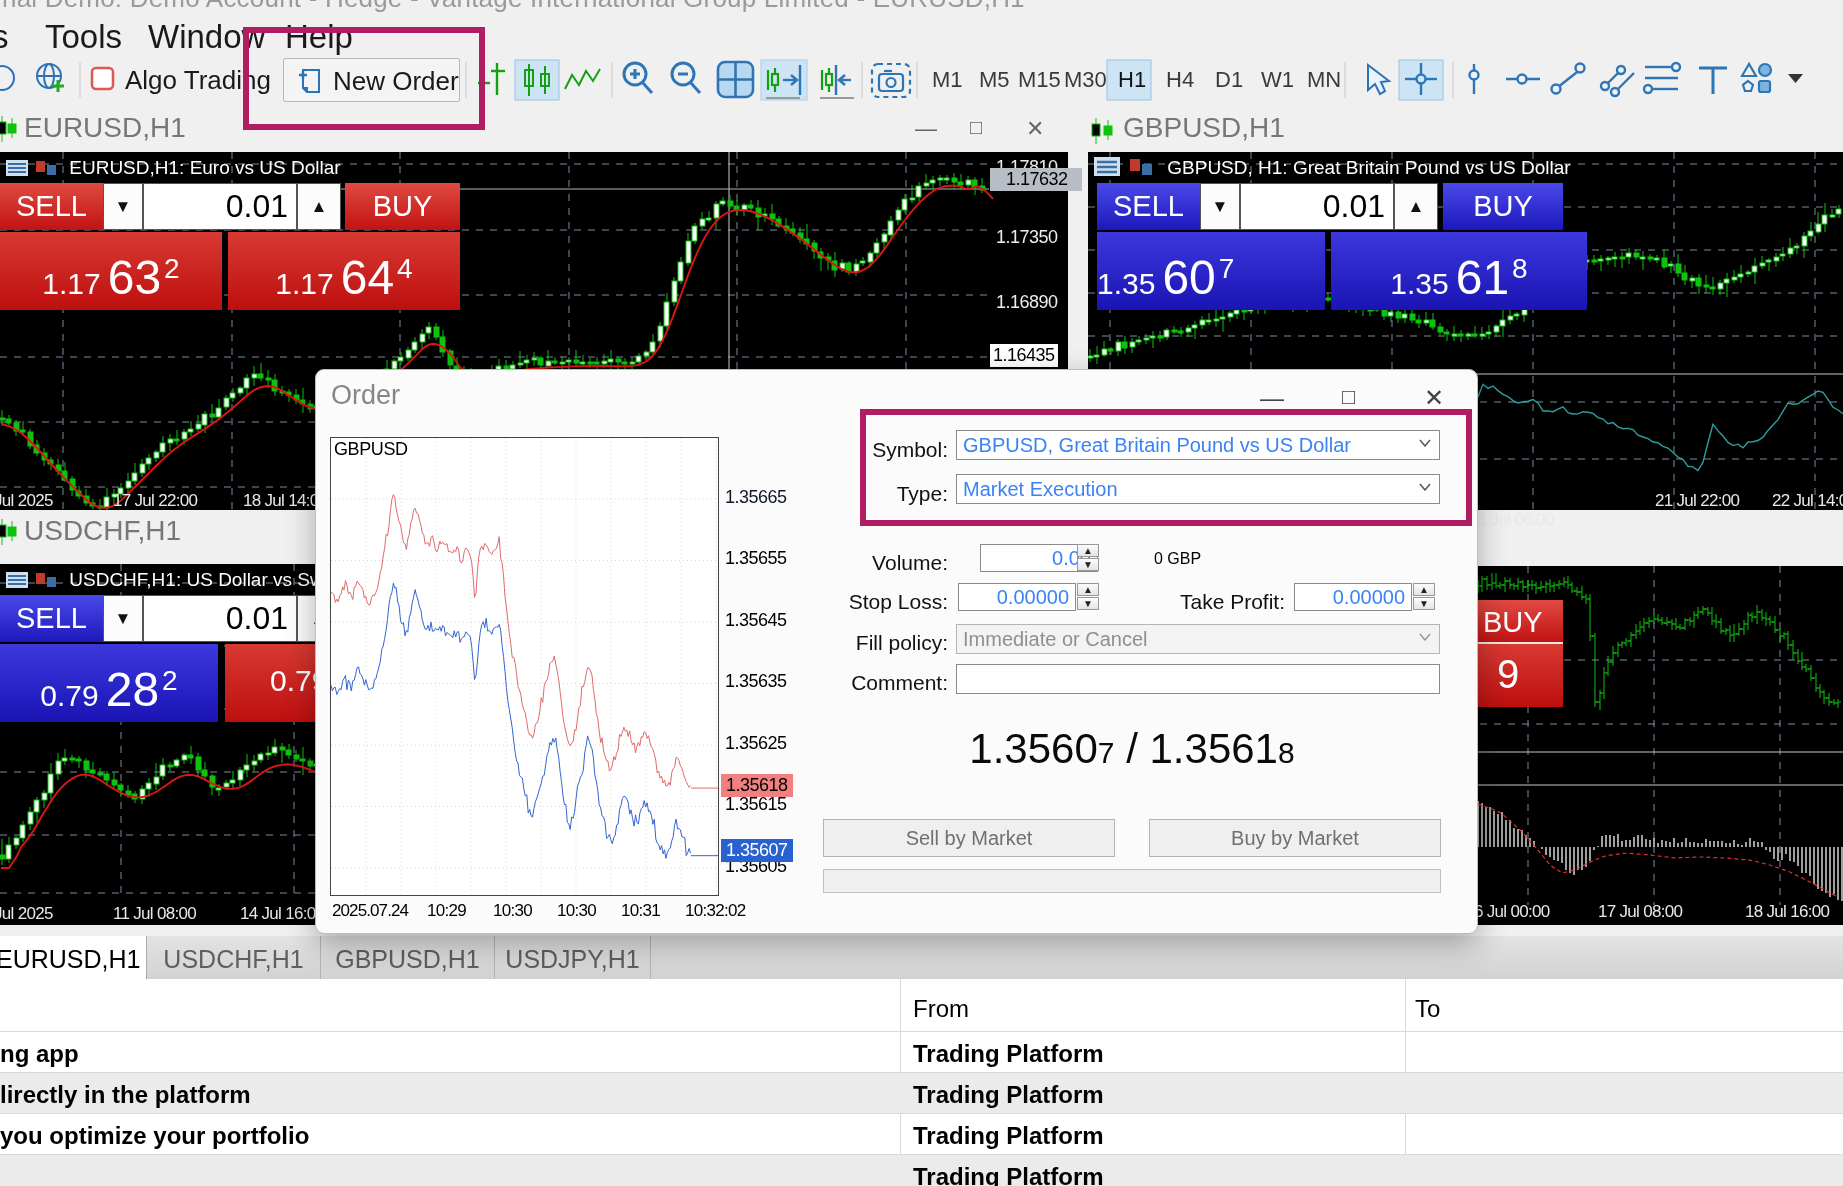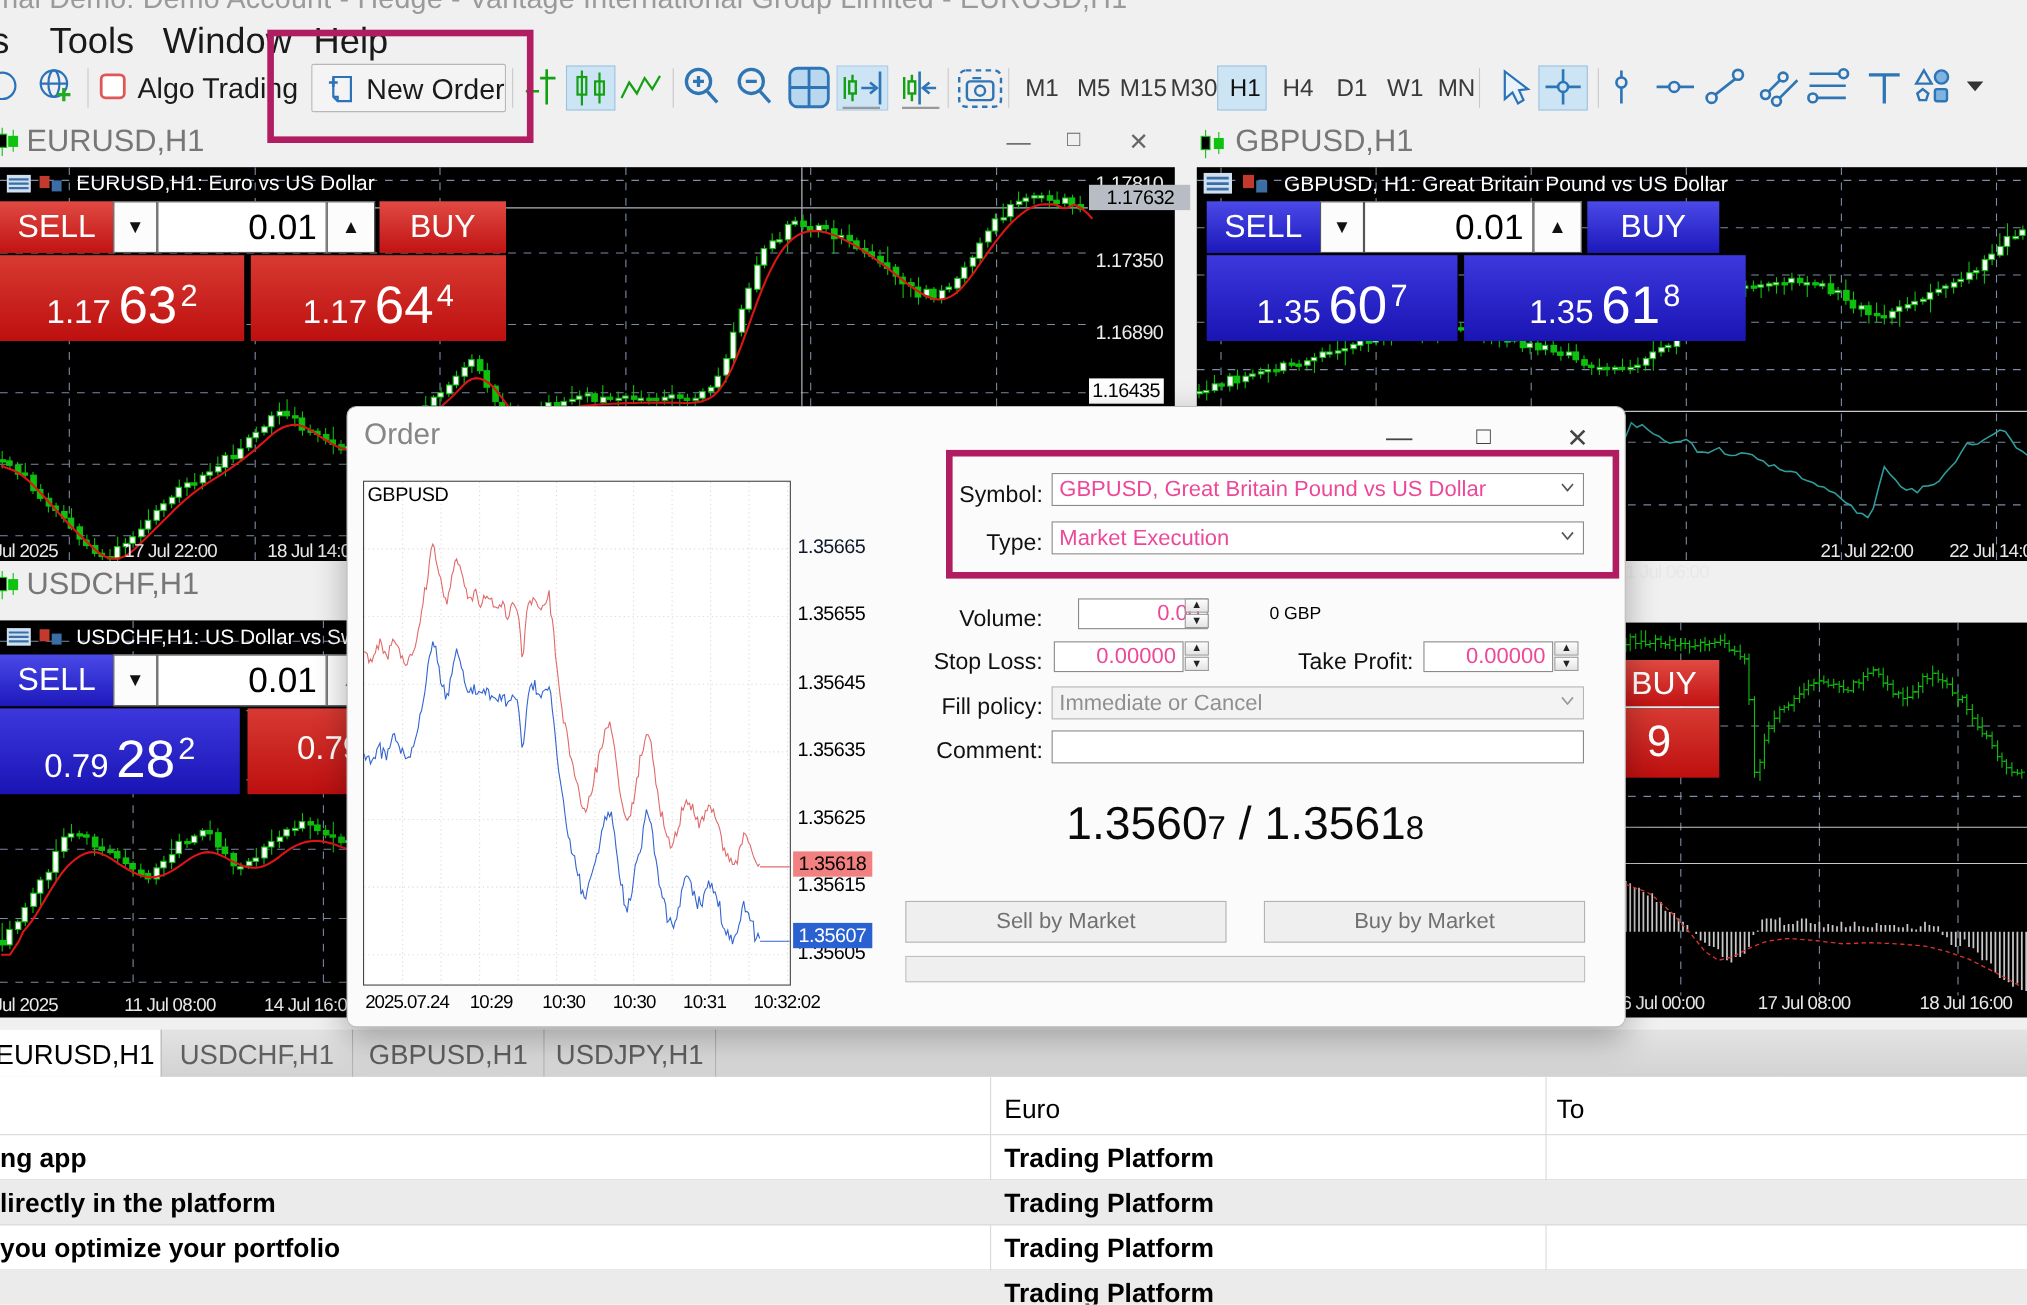--- a/index.html
+++ b/index.html
@@ -28,21 +28,21 @@
 .dropbox { position:absolute; background:#fcfcfc; border:1px solid #555; color:#111; text-align:center; }
 .pricepanel { position:absolute; color:#fff; white-space:nowrap; }
 .pp-red { background:linear-gradient(#d83a32,#bd0f0f); }
 .pp-blue { background:linear-gradient(#3c38dd,#1a14b4); }
 .pp-small { font-size:30px; }
 .pp-big { font-size:48px; }
 .pp-sup { font-size:28px; vertical-align:16px; }
 .dlg { position:absolute; left:315px; top:369px; width:1163px; height:565px; background:#fbfbfb; border:1px solid #bdbdbd; border-radius:9px; box-shadow:0 10px 30px rgba(0,0,0,0.3); z-index:40; }
 .dlg-title { position:absolute; left:15px; top:10px; font-size:27px; color:#868686; }
 .dlg-ctrl { position:absolute; top:14px; color:#444; }
-.field { position:absolute; border:1px solid #8a8a8a; background:#fff; font-size:20px; color:#ec4899; }
+.field { position:absolute; border:1px solid #8a8a8a; background:#fff; font-size:20px; color:#3b82f6; }
 .flabel { position:absolute; font-size:21px; color:#111; text-align:right; }
 .combo-arrow { position:absolute; right:8px; top:8px; width:12px; height:8px; }
 .spin { position:absolute; width:24px; height:28px; }
 .spin div { position:absolute; left:0; width:22px; height:13px; background:linear-gradient(#fdfdfd,#e4e4e4); border:1px solid #999; font-size:10px; color:#222; text-align:center; line-height:12px; }
 .mkt-btn { position:absolute; top:449px; width:292px; height:38px; background:#efefef; border:1px solid #b3b3b3; font-size:20px; color:#707070; text-align:center; line-height:36px; }
 .hl { position:absolute; border:6px solid #b01d60; background:transparent; z-index:50; }
 .tabs { position:absolute; left:0; top:936px; width:1843px; height:43px; background:linear-gradient(#e3e3e3,#d2d2d2); font-size:25px; color:#5f5f5f; }
 .tab { position:absolute; top:0; height:43px; padding-top:9px; text-align:center; }
 .tbl { position:absolute; left:0; top:979px; width:1843px; height:207px; background:#fff; font-size:24px; color:#000; }
 .trow { position:absolute; left:0; width:1843px; }
@@ -785,21 +785,21 @@
           <rect x="48" y="7" width="10" height="11" fill="#3a6ea5"></rect>
         </svg> GBPUSD, H1:  Great Britain Pound vs US Dollar</div>
     <div class="axlbl" style="left:390px;top:358px">1 Jul 06:00</div>
     <div class="axlbl" style="left:567px;top:339px">21 Jul 22:00</div>
     <div class="axlbl" style="left:684px;top:339px">22 Jul 14:00</div>
     <div class="btn-sell blue1" style="left:9px;top:31px;width:103px;height:47px;line-height:47px;">SELL</div>
     <div class="dropbox" style="left:112px;top:31px;width:40px;height:47px;font-size:17px;line-height:45px;">▼</div>
     <div class="volbox" style="left:152px;top:31px;width:154px;height:47px;line-height:45px;padding-right:8px;">0.01</div>
     <div class="dropbox" style="left:306px;top:31px;width:44px;height:47px;font-size:17px;line-height:45px;">▲</div>
     <div class="btn-buy blue1" style="left:355px;top:31px;width:120px;height:47px;line-height:47px;">BUY</div>
-    <div class="pricepanel pp-blue" style="left:9px;top:80px;width:228px;height:78px;text-align:center;line-height:74px;"><span class="pp-small" style="margin-right:7px">1.35</span><span class="pp-big">60</span><span class="pp-sup" style="margin-left:3px">7</span></div>
+    <div class="pricepanel pp-blue" style="left:9px;top:80px;width:228px;height:78px;text-align:left;line-height:74px;"><span class="pp-small" style="margin-right:7px">1.35</span><span class="pp-big">60</span><span class="pp-sup" style="margin-left:3px">7</span></div>
     <div class="pricepanel pp-blue" style="left:243px;top:80px;width:256px;height:78px;text-align:center;line-height:74px;"><span class="pp-small" style="margin-right:7px">1.35</span><span class="pp-big">61</span><span class="pp-sup" style="margin-left:3px">8</span></div>
   </div>
 </div>
 
 <div class="win" style="left:0;top:513px;width:1072px;height:412px;">
   <div class="wtitle">
       <span class="sym" style="color:#777">USDCHF,H1</span>
     </div>
   <svg class="abs" style="left:-3px;top:6px" width="20" height="26">
       <g stroke="#0ec20e" fill="none">
@@ -1418,21 +1418,21 @@
 <div class="tabs">
   <div class="tab" style="left:0;width:147px;background:#fff;color:#000;border-right:1px solid #aaa;text-align:left;text-indent:-4px;">EURUSD,H1</div>
   <div class="tab" style="left:147px;width:174px;border-right:1px solid #b5b5b5;">USDCHF,H1</div>
   <div class="tab" style="left:321px;width:174px;border-right:1px solid #b5b5b5;">GBPUSD,H1</div>
   <div class="tab" style="left:495px;width:156px;border-right:1px solid #b5b5b5;">USDJPY,H1</div>
 </div>
 <div class="tbl">
   <div class="abs" style="left:900px;top:0;width:1px;height:207px;background:#d9d9d9"></div>
   <div class="abs" style="left:1405px;top:0;width:1px;height:207px;background:#d9d9d9"></div>
   <div class="trow" style="top:0;height:53px;border-bottom:1px solid #d9d9d9;">
-    <div class="tcell" style="left:913px;top:16px;">Euro</div>
+    <div class="tcell" style="left:913px;top:16px;">From</div>
     <div class="tcell" style="left:1415px;top:16px;">To</div>
   </div>
   <div class="trow" style="top:53px;height:41px;border-bottom:1px solid #d9d9d9;font-weight:bold;">
     <div class="tcell" style="left:0;top:8px;">ng app</div>
     <div class="tcell" style="left:913px;top:8px;">Trading Platform</div>
   </div>
   <div class="trow" style="top:94px;height:41px;border-bottom:1px solid #d9d9d9;font-weight:bold;background:#ebebeb;">
     <div class="tcell" style="left:0;top:8px;">lirectly in the platform</div>
     <div class="tcell" style="left:913px;top:8px;">Trading Platform</div>
   </div>

